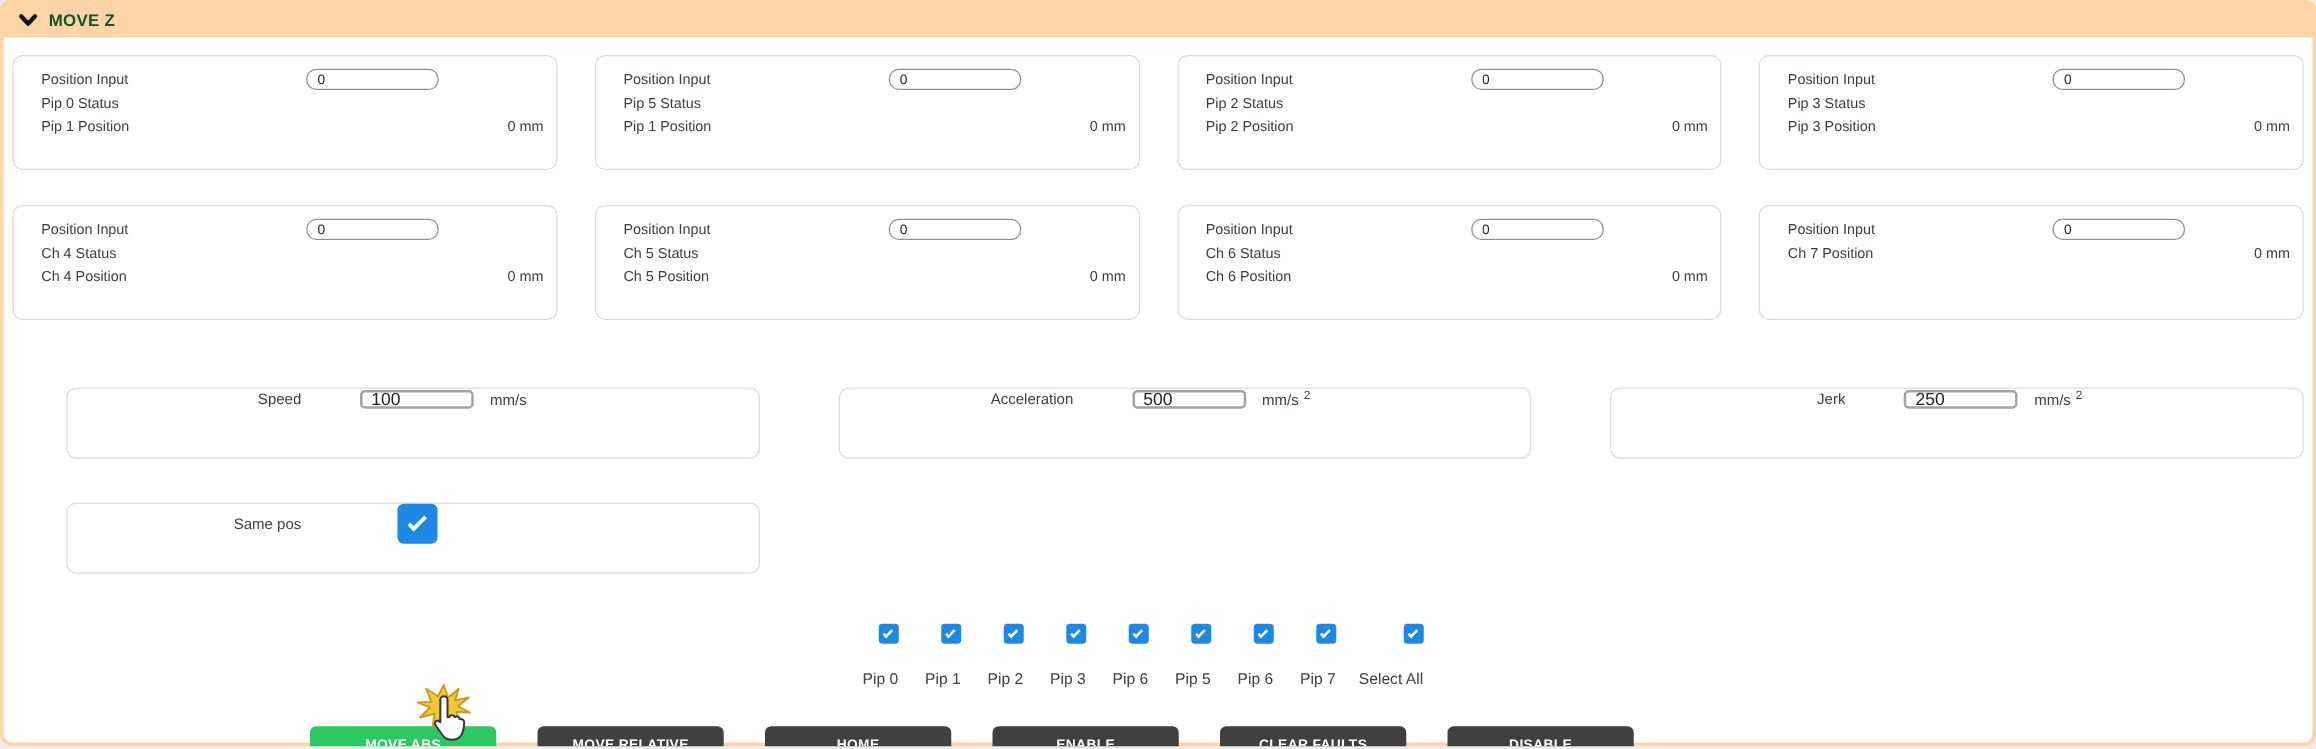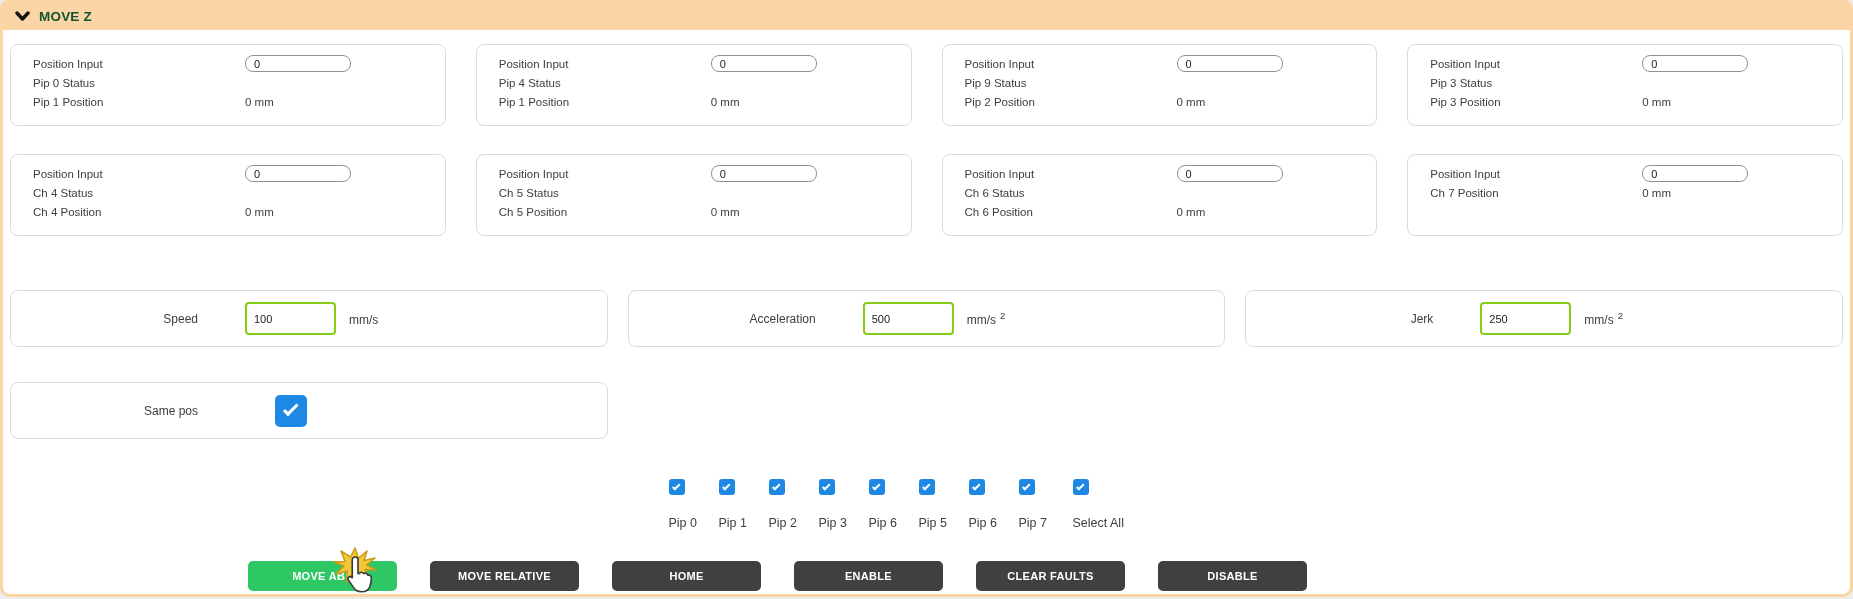--- a/index.html
+++ b/index.html
@@ -18,58 +18,58 @@
     border-radius:6px 6px 0 0; padding-left:13px; cursor:pointer;
   }
   .hdr-title { font-size:13.5px; font-weight:bold; color:#14532d; letter-spacing:.2px; }
   .chev { display:flex; align-items:center; }
 
   
   .grid4 { display:grid; grid-template-columns:repeat(4,1fr); gap:30px; padding:0 7px; }
   .row-ch1 { margin-top:14px; }
   .row-ch2 { margin-top:28px; }
   .panel { border:1px solid #dbdbdb; border-radius:8px; background:#fff; }
-  .ch-panel { height:82px; padding:9px 10px 0 22px; display:flex; flex-direction:column; }
+  .ch-panel { height:92px; padding:9px 10px 0 22px; display:flex; flex-direction:column; }
   .ch-row { display:grid; grid-template-columns:212px 1fr; align-items:center; height:19px;
             font-size:11.5px; color:#3c4043; }
   .pos-input {
     width:106px; height:17px; border:1px solid #8e9297; border-radius:8px;
     font-family:inherit; font-size:11px; color:#202124; padding:0 0 0 8px; outline:none;
   }
-  .ch-val { font-size:11.5px; color:#3c4043; }
+  .ch-val { font-size:11.5px; color:#3c4043;text-align:right; }
 
   
   .grid3 { display:grid; grid-template-columns:repeat(3,1fr); gap:20px; padding:0 7px; }
   .row-params { margin-top:54px; }
   .row-pos { margin-top:35px; }
-  .param-panel { height:57px; display:flex; align-items:center; }
+  .param-panel { height:57px; display:flex; align-items:flex-start;margin-left:43px; }
   .param-row { display:flex; align-items:center; width:100%; font-size:12px; color:#3c4043; }
   .param-label { width:187px; text-align:right; }
   .param-input {
-    margin-left:47px; width:91px; height:33px; border:2px solid #84cc16; border-radius:4px;
-    font-family:inherit; font-size:11px; color:#202124; padding:0 7px; outline:none;
+    margin-left:47px; width:91px; height:15px; border:2px solid #a3a3a3; border-radius:4px;
+    font-family:inherit; font-size:14px; color:#202124; padding:0 7px; outline:none;
   }
   .unit { margin-left:13px; white-space:nowrap; }
   .unit sup { font-size:9.5px; margin-left:4px; }
   .cell-empty { border:none; }
 
   
   .chk-big { margin-left:77px; width:32px; height:32px; background:#1e88e5; border-radius:5px;
              display:flex; align-items:center; justify-content:center; cursor:pointer; }
   .chk-big .mark { width:15px; height:7px; border-left:3px solid #fff; border-bottom:3px solid #fff;
                    transform:rotate(-45deg) translate(1px,-2px); }
 
   
   .hl-box { margin-left:28px; display:inline-flex; border:5px solid #ee9c0d; border-radius:2px;
             padding:7px 11px; background:#fff; }
   .hl-box .param-input { margin-left:0; }
 
   
   .pips { display:flex; justify-content:center; margin-top:40px; position:relative; left:-23px; }
-  .pip-item { width:50px; display:flex; flex-direction:column; align-items:flex-start; }
+  .pip-item { width:50px; display:flex; flex-direction:column; align-items:flex-end; }
   .pip-item.wide { width:auto; min-width:66px; margin-left:4px; }
   .chk-small { width:16px; height:16px; background:#1e88e5; border-radius:3px;
                display:flex; align-items:center; justify-content:center; cursor:pointer; }
   .chk-small .mark { width:8px; height:4px; border-left:2px solid #fff; border-bottom:2px solid #fff;
                      transform:rotate(-45deg) translate(0,-1px); }
   .pip-label { margin-top:21px; font-size:12.5px; color:#3c4043; }
 
   
   .btn-row { display:flex; gap:33px; margin:31px 0 0 245px; }
   .act-btn {
@@ -110,36 +110,36 @@
       <span class="ch-val">0 mm</span>
     </div>
   </div>
 
   <div class="panel ch-panel">
     <div class="ch-row">
       <span class="ch-lbl">Position Input</span>
       <span><input class="pos-input" value="0" style=""></span>
     </div>
     <div class="ch-row">
-      <span class="ch-lbl">Pip 4 Status</span>
+      <span class="ch-lbl">Pip 5 Status</span>
       <span class="ch-val"></span>
     </div>
     <div class="ch-row">
       <span class="ch-lbl">Pip 1 Position</span>
       <span class="ch-val">0 mm</span>
     </div>
   </div>
 
   <div class="panel ch-panel">
     <div class="ch-row">
       <span class="ch-lbl">Position Input</span>
       <span><input class="pos-input" value="0" style=""></span>
     </div>
     <div class="ch-row">
-      <span class="ch-lbl">Pip 9 Status</span>
+      <span class="ch-lbl">Pip 2 Status</span>
       <span class="ch-val"></span>
     </div>
     <div class="ch-row">
       <span class="ch-lbl">Pip 2 Position</span>
       <span class="ch-val">0 mm</span>
     </div>
   </div>
 
   <div class="panel ch-panel">
     <div class="ch-row">

